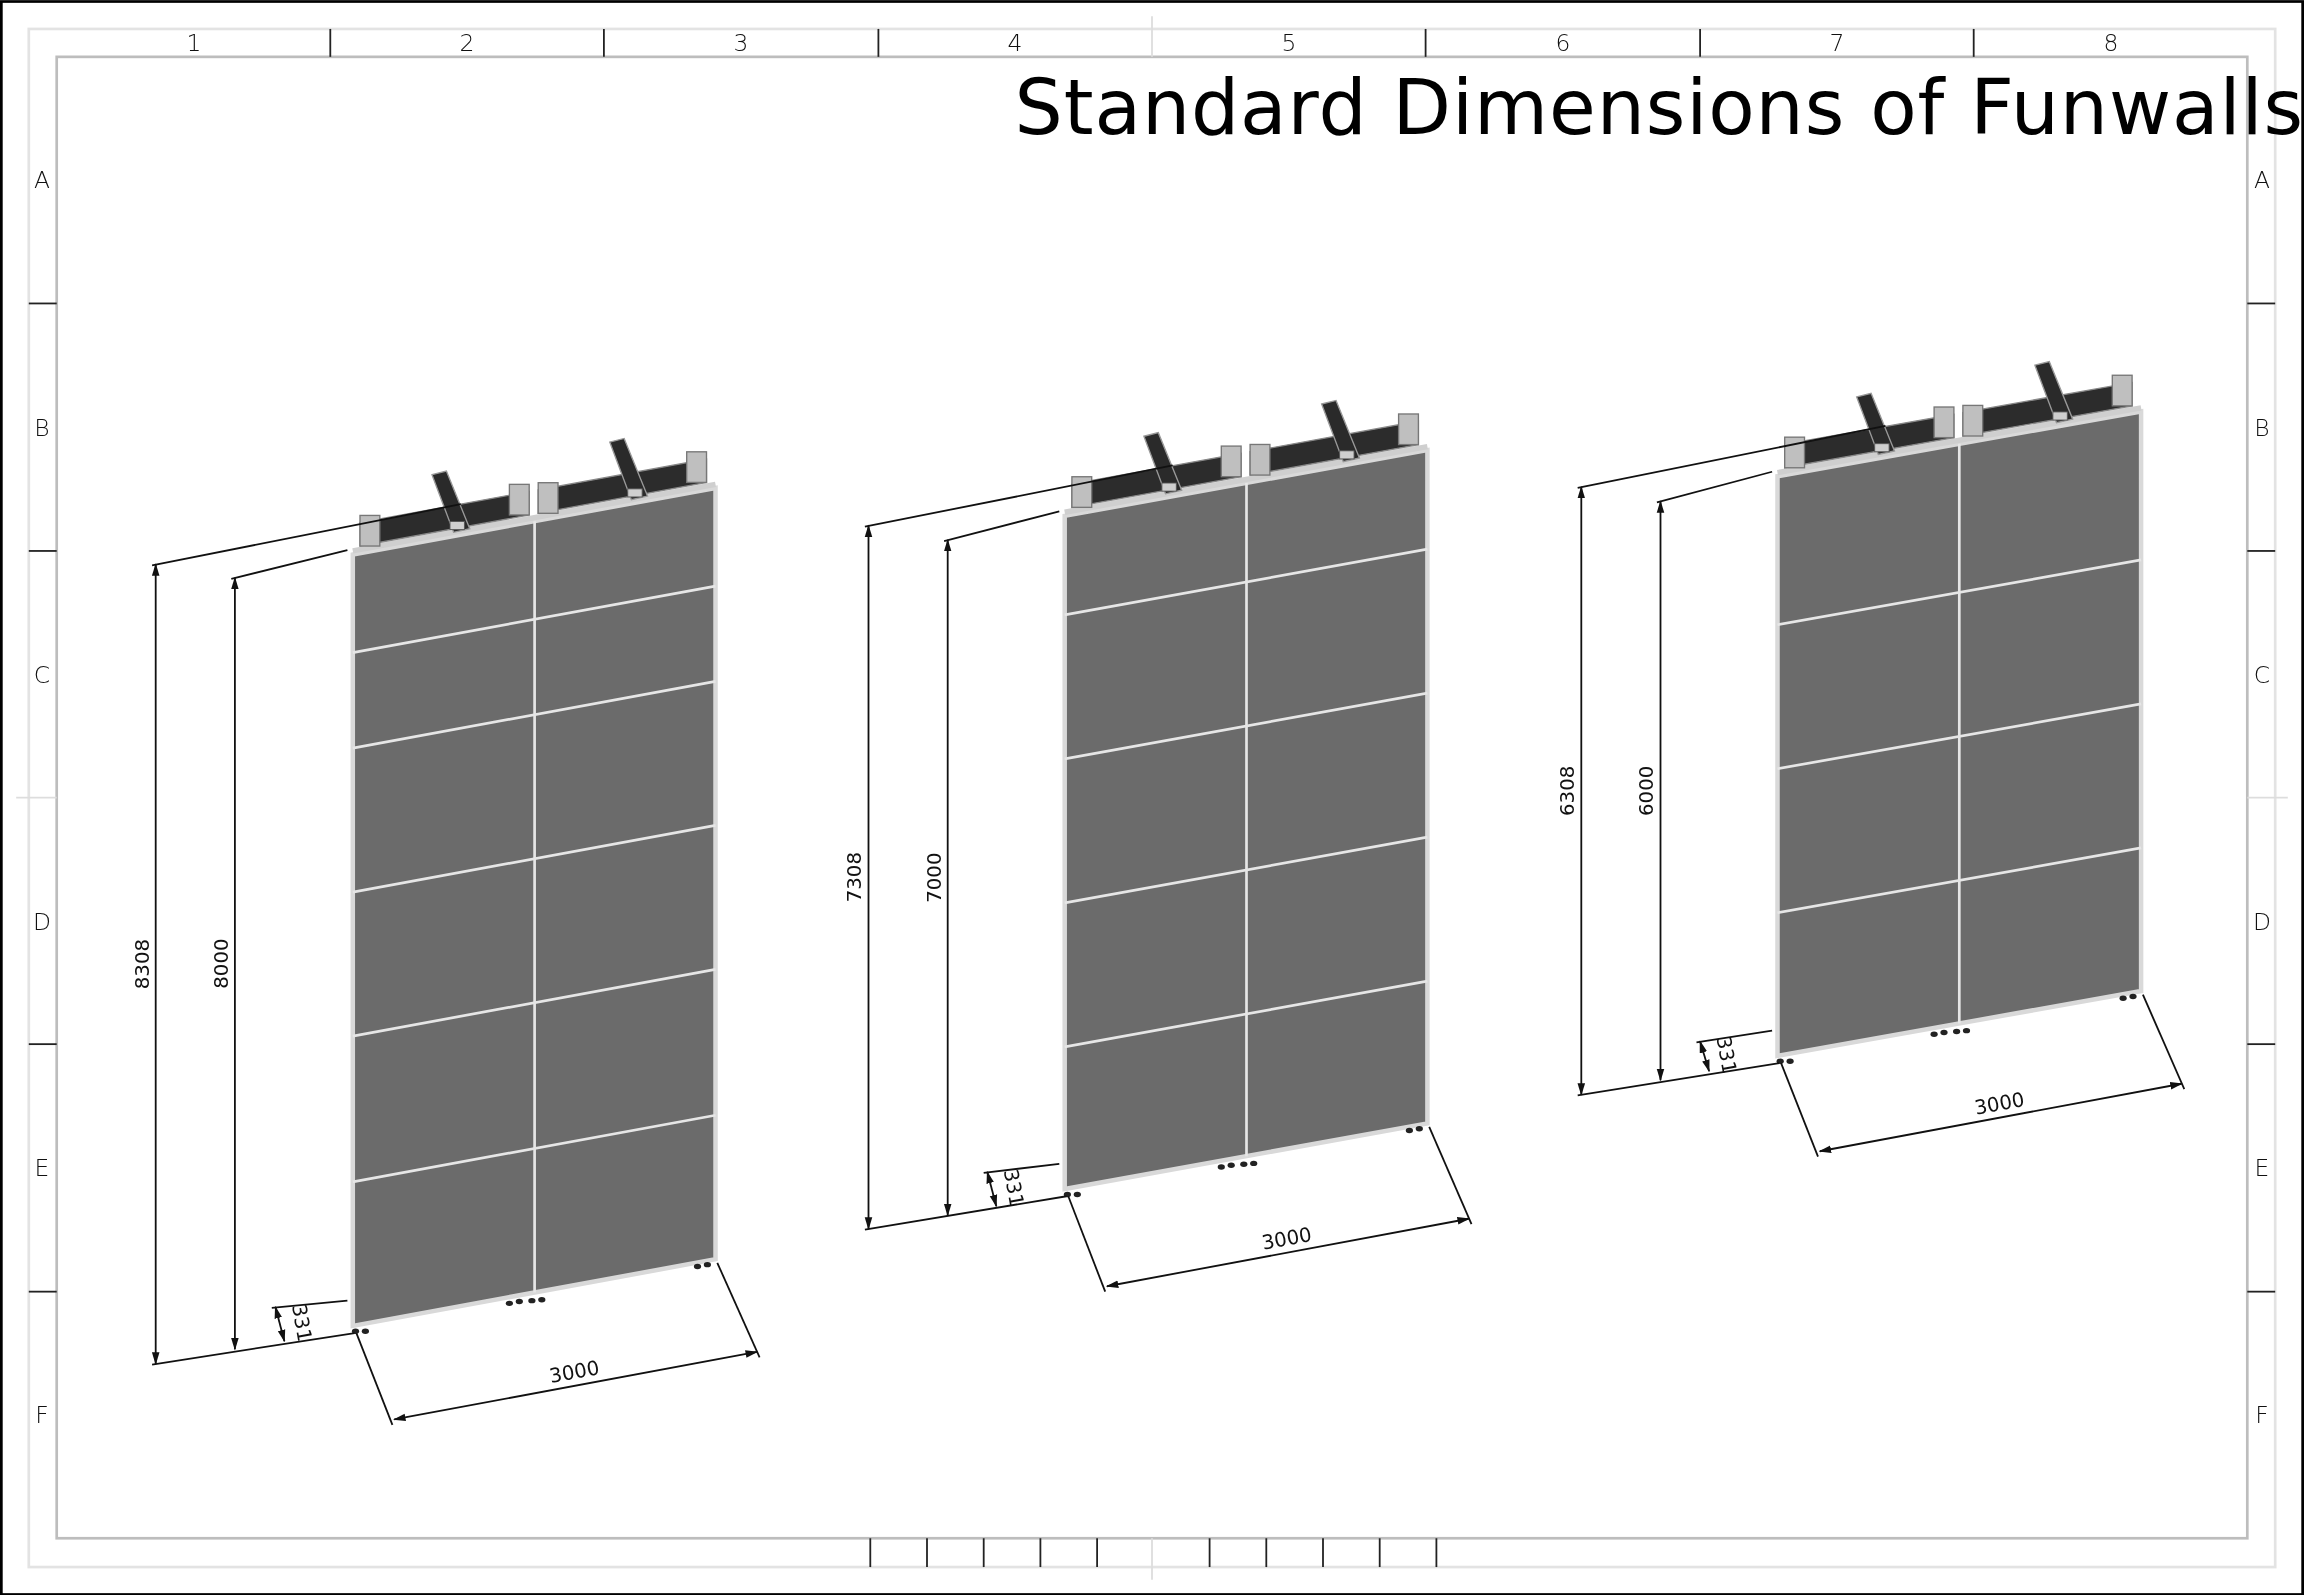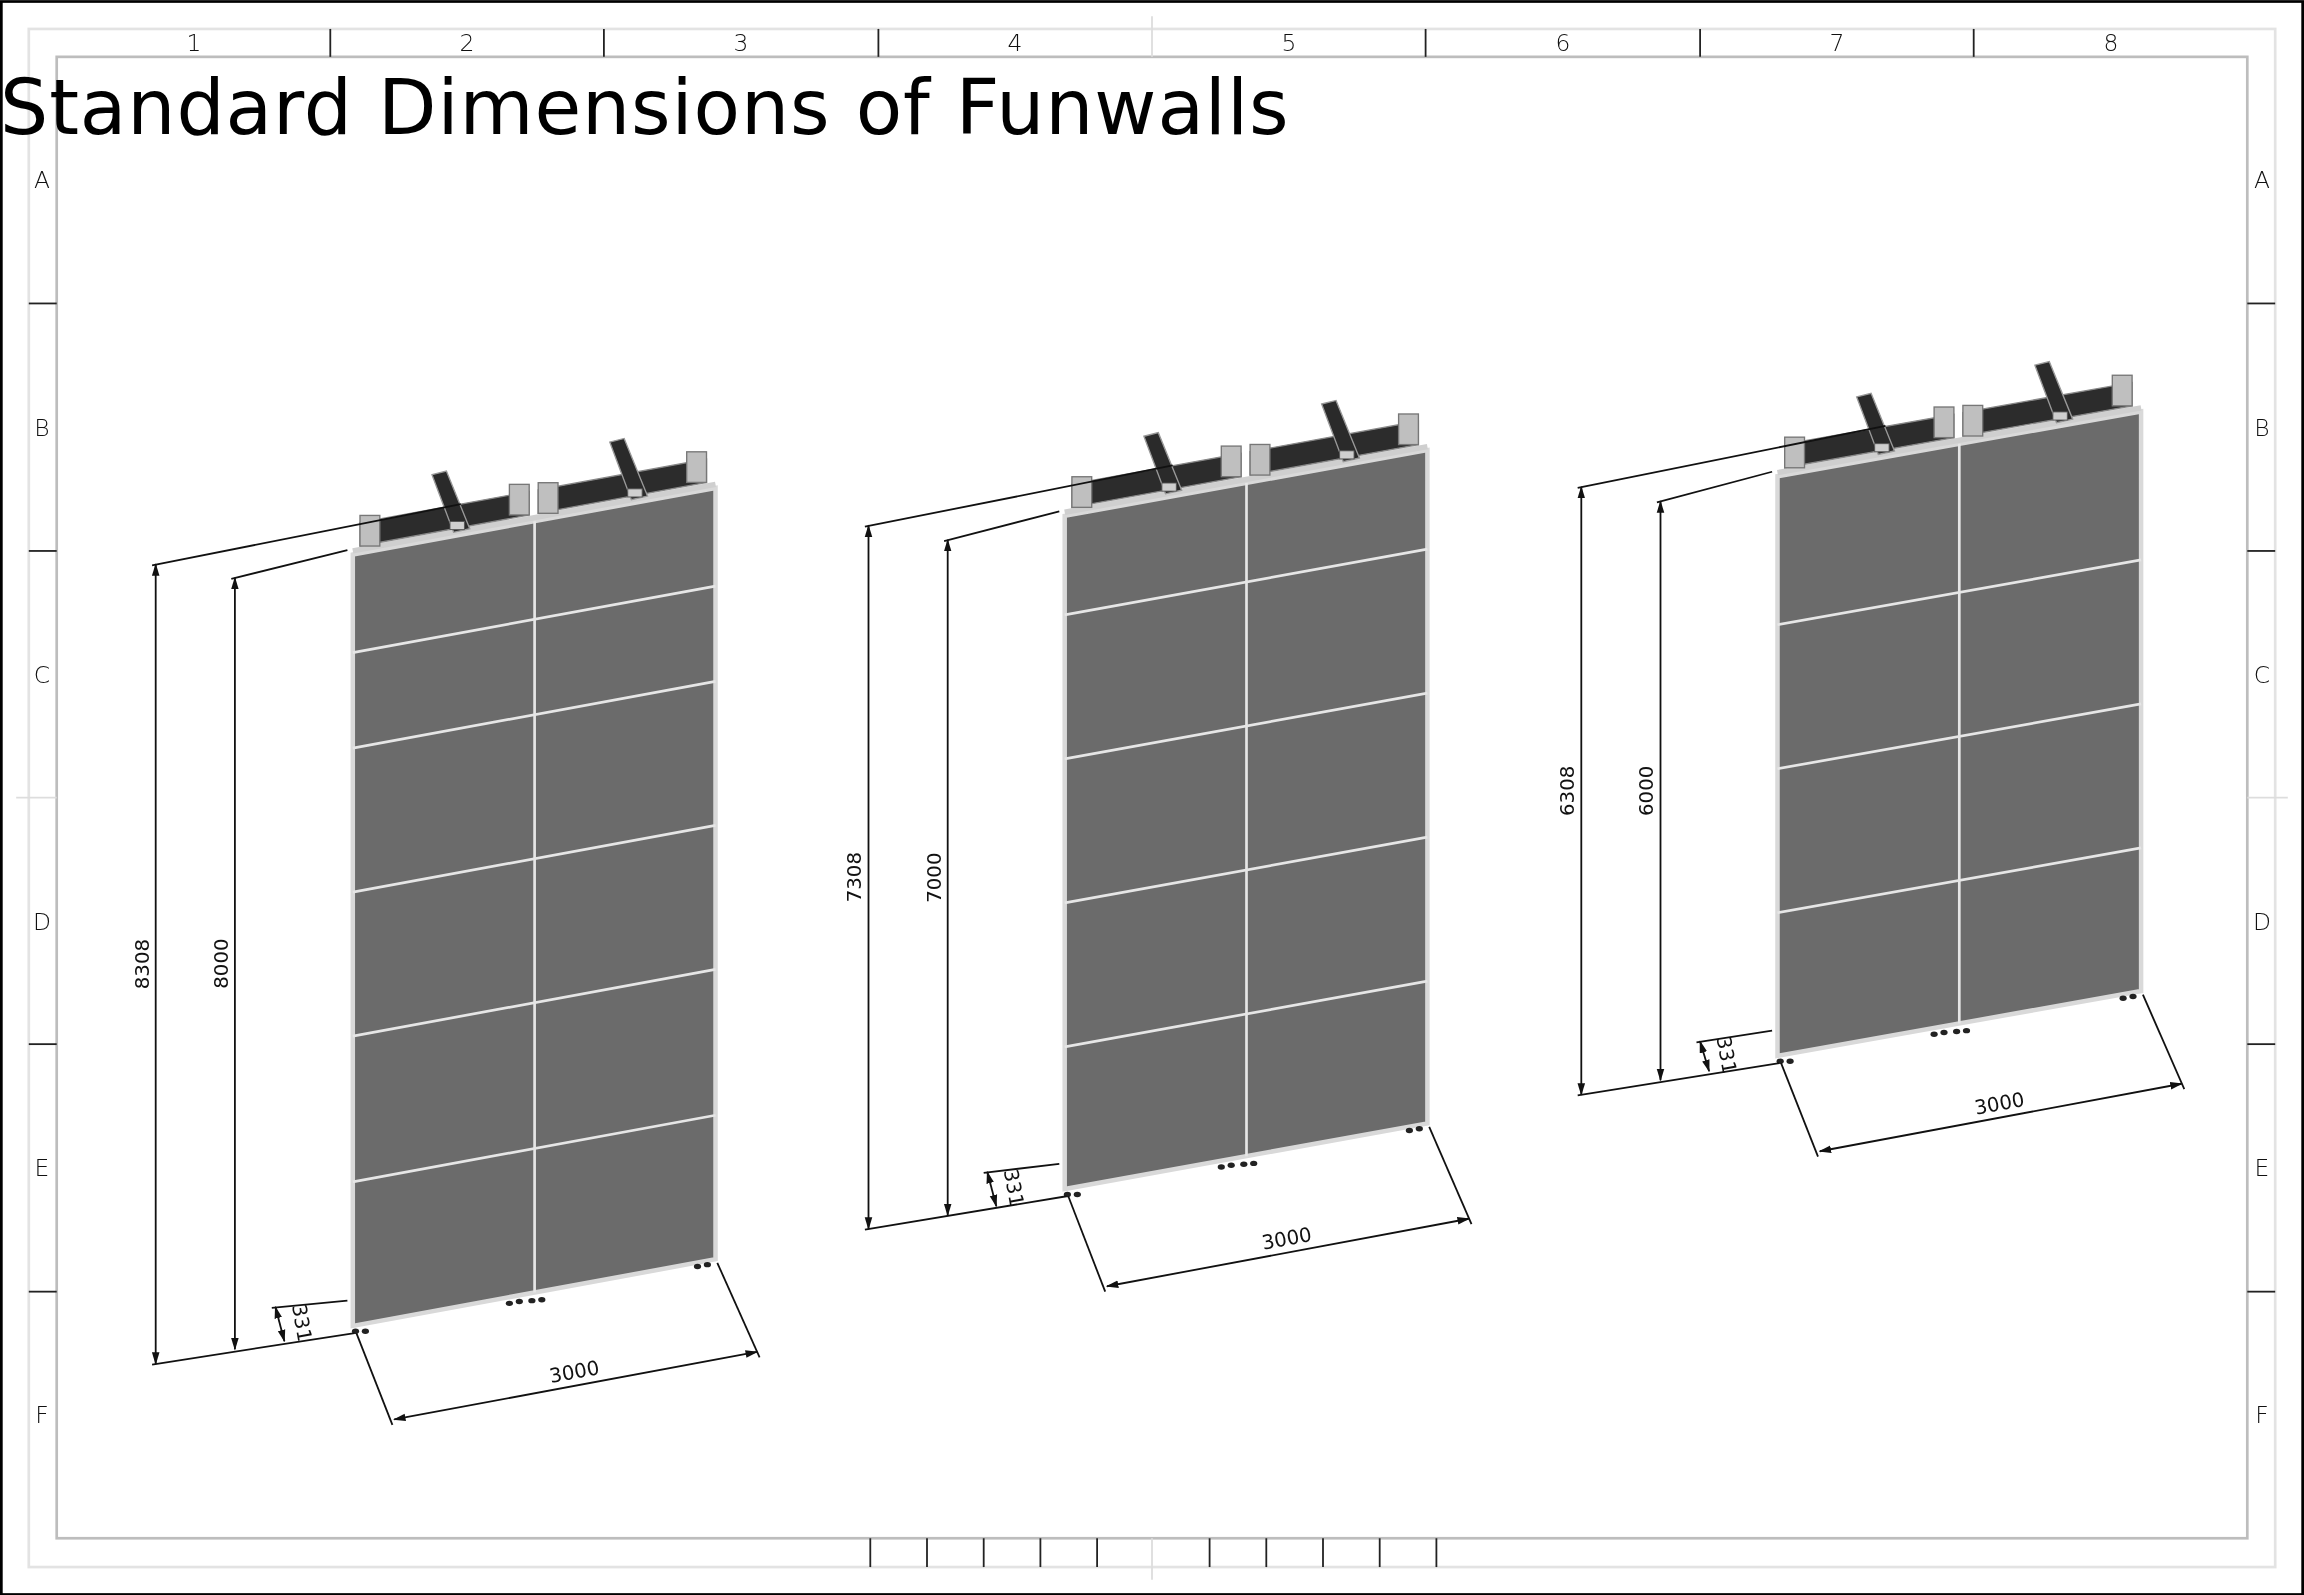--- a/index.html
+++ b/index.html
@@ -1,18 +1,18 @@
 <!DOCTYPE html>
 <html style="font-size:14.4px"><head>
 <meta charset="utf-8">
 <style>
   html,body{margin:0;padding:0;background:#fff;}
   body{width:2304px;height:1596px;position:relative;overflow:hidden;font-family:"DejaVu Sans",sans-serif;}
   #sheet{position:absolute;left:0;top:0;width:2304px;height:1596px;}
-  .title{position:absolute;left:0;top:70px;width:2304px;text-align:left;font-family:"DejaVu Sans",sans-serif;font-size:76px;color:#000;letter-spacing:0.9px;line-height:1;}
+  .title{position:absolute;left:0;top:70px;width:2304px;text-align:right;font-family:"DejaVu Sans",sans-serif;font-size:76px;color:#000;letter-spacing:0.9px;line-height:1;}
   .zone-label{position:absolute;font-family:"DejaVu Sans",sans-serif;font-size:23.4px;color:#111;transform:translate(-50%,-50%);font-weight:300;}
   .dim-text{font-family:"DejaVu Sans",sans-serif;font-size:22px;fill:#111;}
 </style>
 </head>
 <body>
 
 <div id="sheet">
   <svg id="frame-svg" width="2304" height="1596" viewBox="0 0 2560 1773" style="position:absolute;left:0;top:0;">
 
     <rect x="1.5" y="1.5" width="2557" height="1770" fill="none" stroke="#000" stroke-width="3"></rect>

